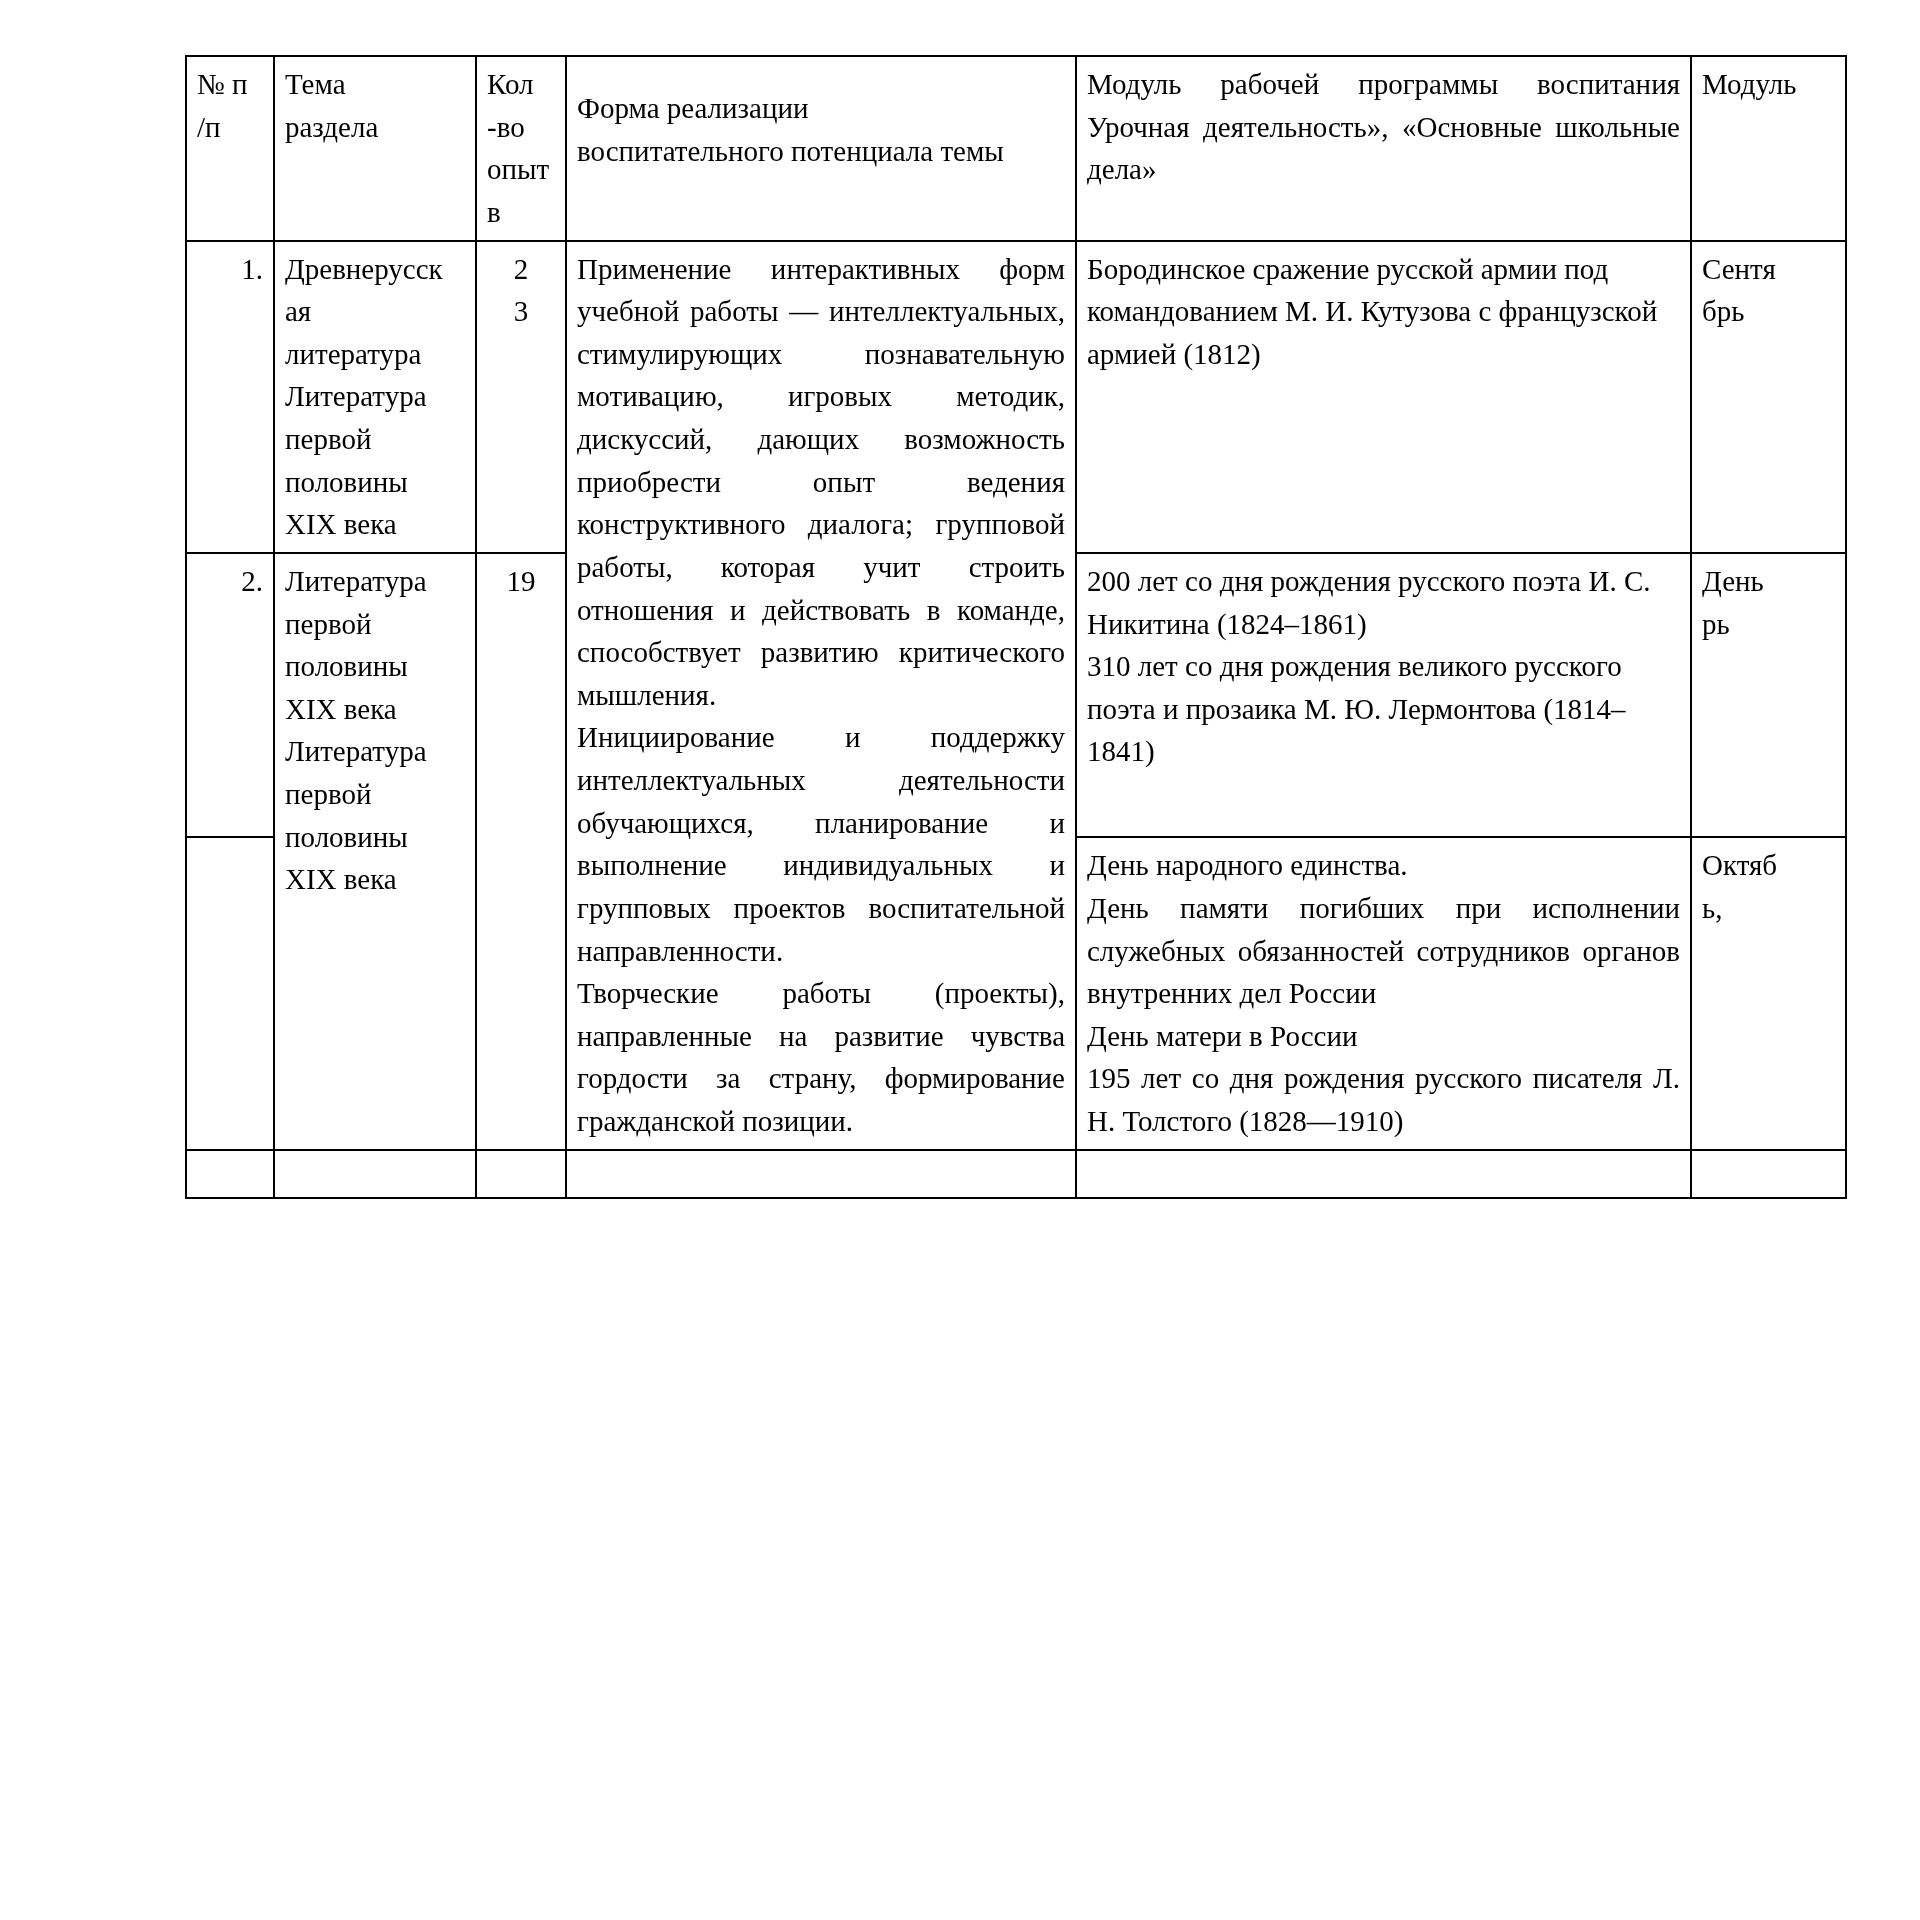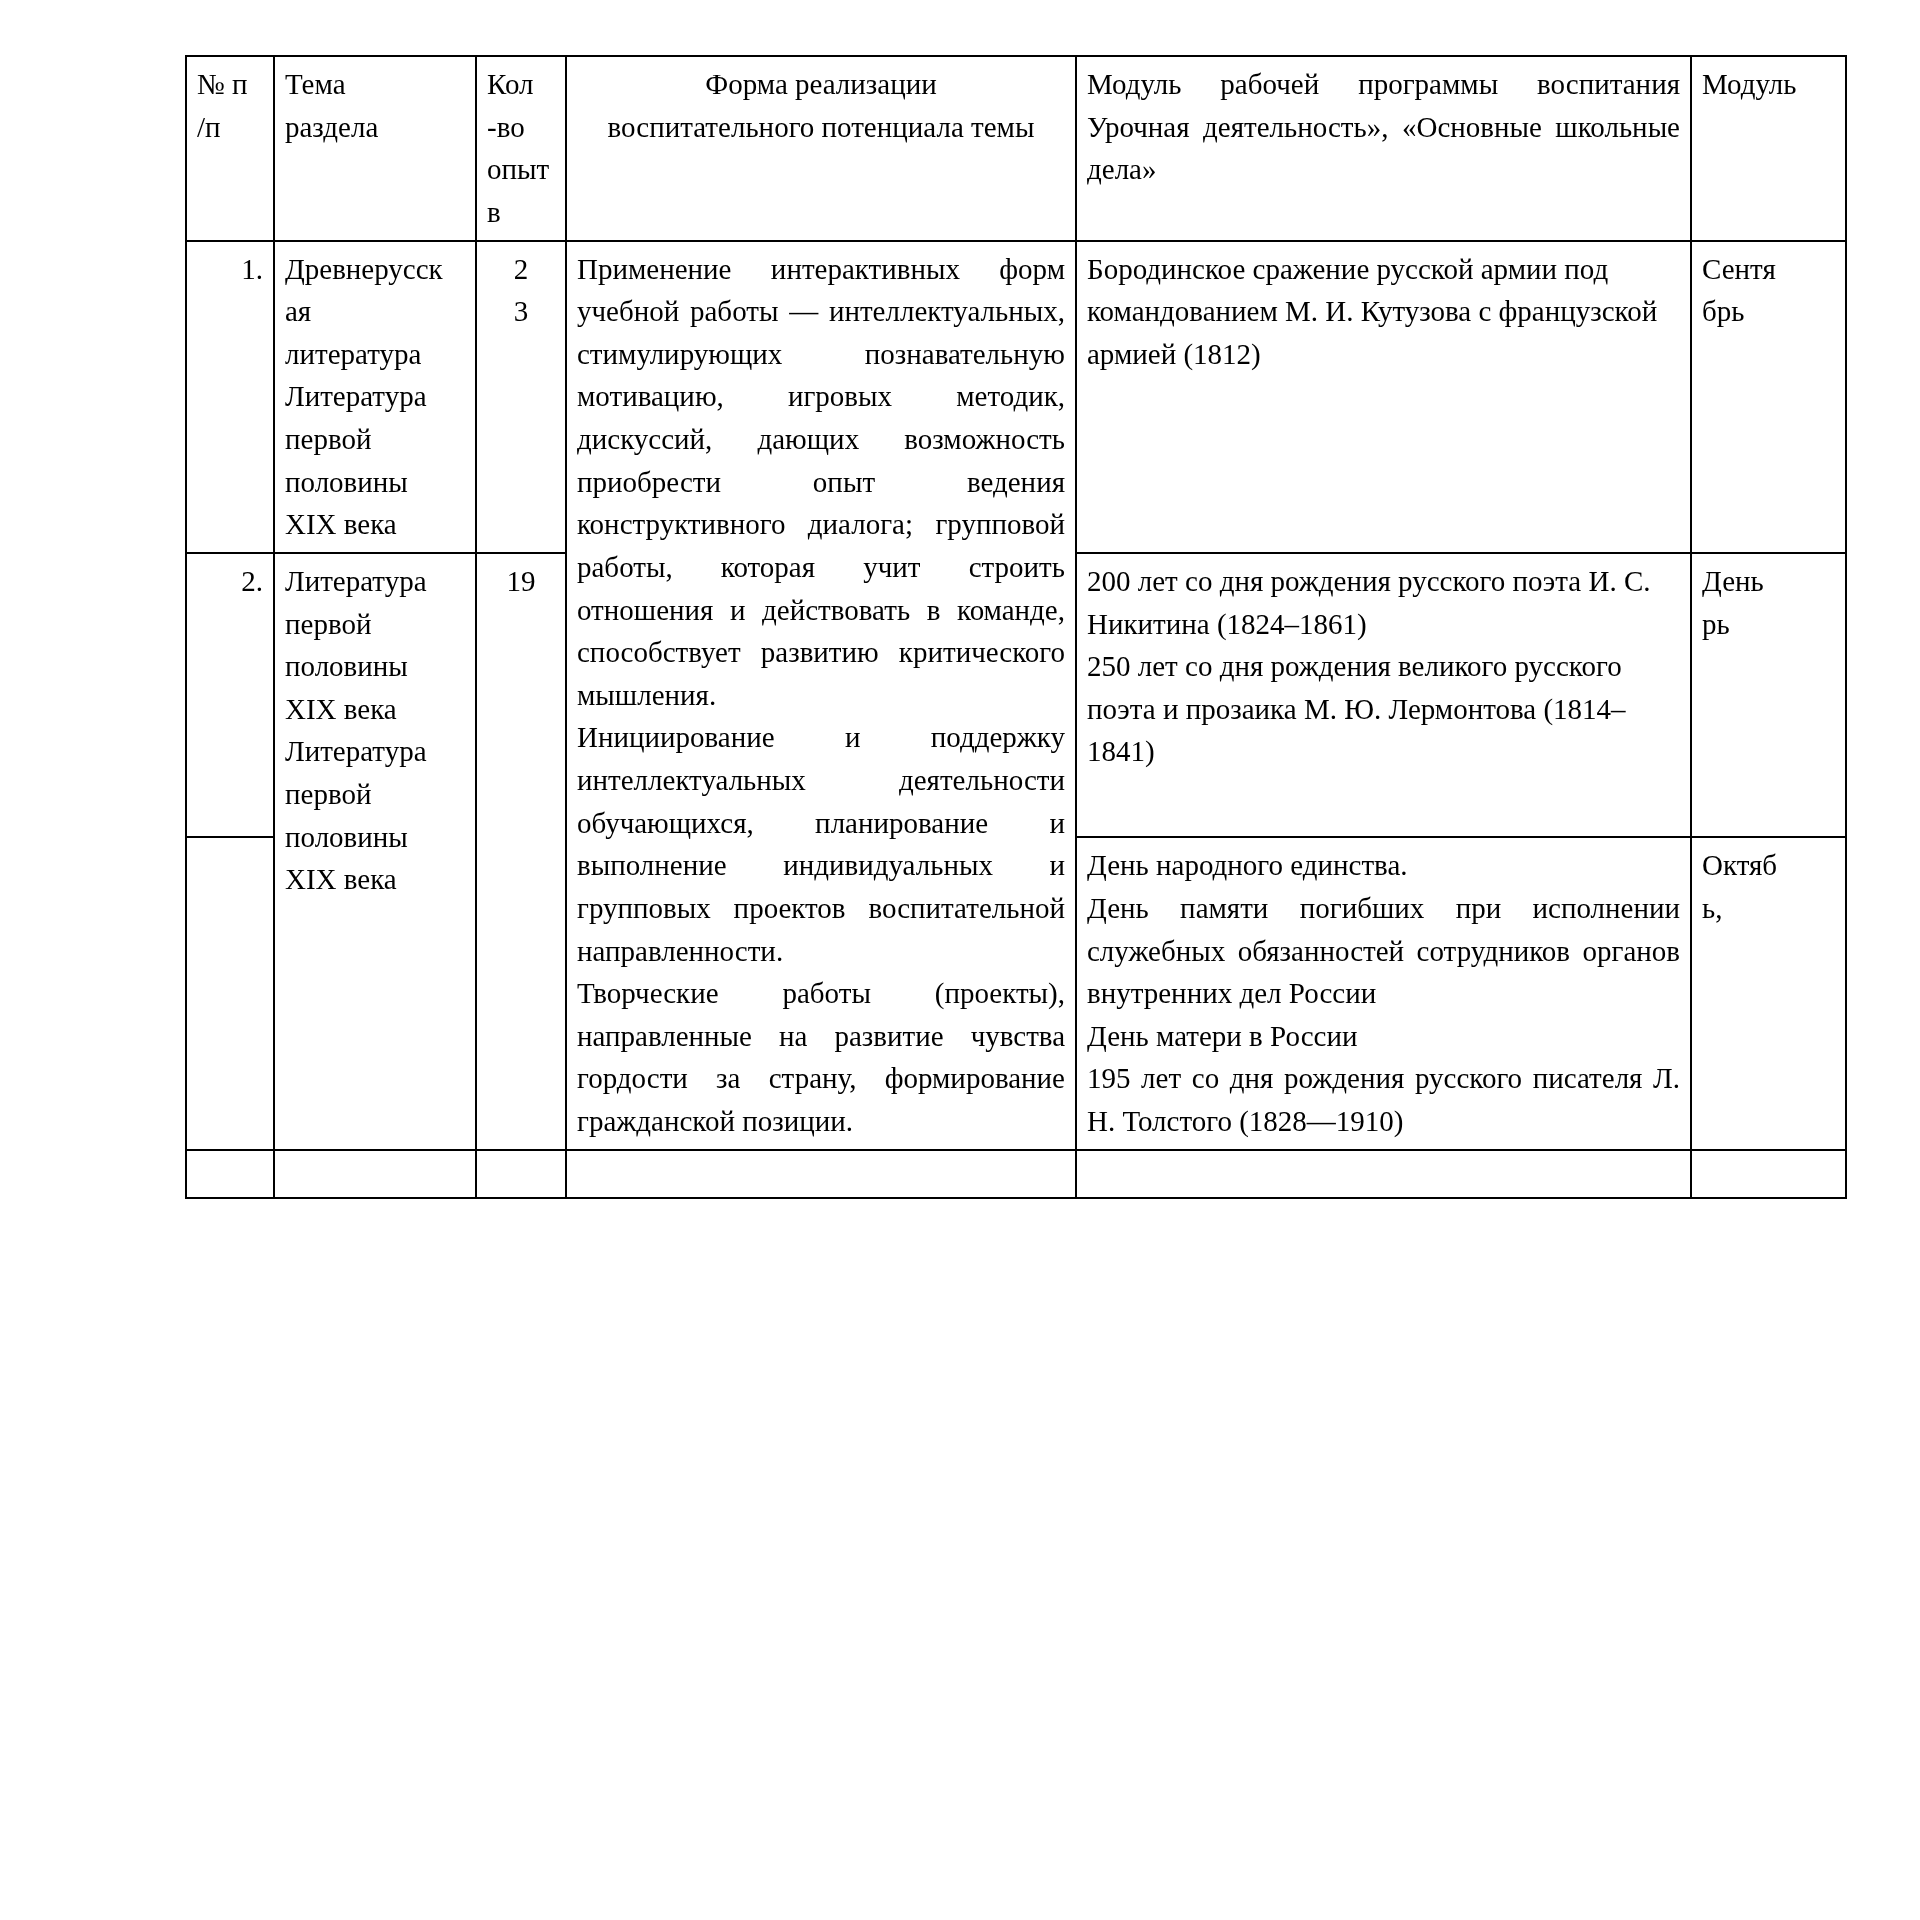--- a/index.html
+++ b/index.html
@@ -31,21 +31,21 @@
   col.c-hours {width:90px;}
   col.c-form  {width:510px;}
   col.c-module{width:615px;}
   col.c-terms {width:155px;}
 
   .num-cell{text-align:right;padding-right:6px;}
   .hours-cell{text-align:center;}
   .just{text-align:justify;text-justify:inter-word;margin-top:43px;}
   .nowrapline{white-space:pre-line;}
   p{margin:0;}
-  .hdr-form{text-align:center;}
+  .hdr-form{margin-top:24px;}
   
   .j-block{text-align:justify;text-align-last:left;}
 </style>
 </head>
 <body>
 
 <div class="page">
 
   <table class="doc">
     <colgroup>
@@ -124,21 +124,21 @@
 Литература
 первой
 половины
 XIX века</p>
       </td>
       <td class="hours-cell" rowspan="2">
         <p>19</p>
       </td>
       <td>
         <p class="nowrapline">200 лет со дня рождения русского поэта И. С. Никитина (1824–1861)
-250 лет со дня рождения великого русского поэта и прозаика М. Ю. Лермонтова (1814–1841)</p>
+310 лет со дня рождения великого русского поэта и прозаика М. Ю. Лермонтова (1814–1841)</p>
       </td>
       <td>
         <p class="nowrapline">День
 рь</p>
       </td>
     </tr>
 
     <tr>
       <td></td>
       <td class="just">

